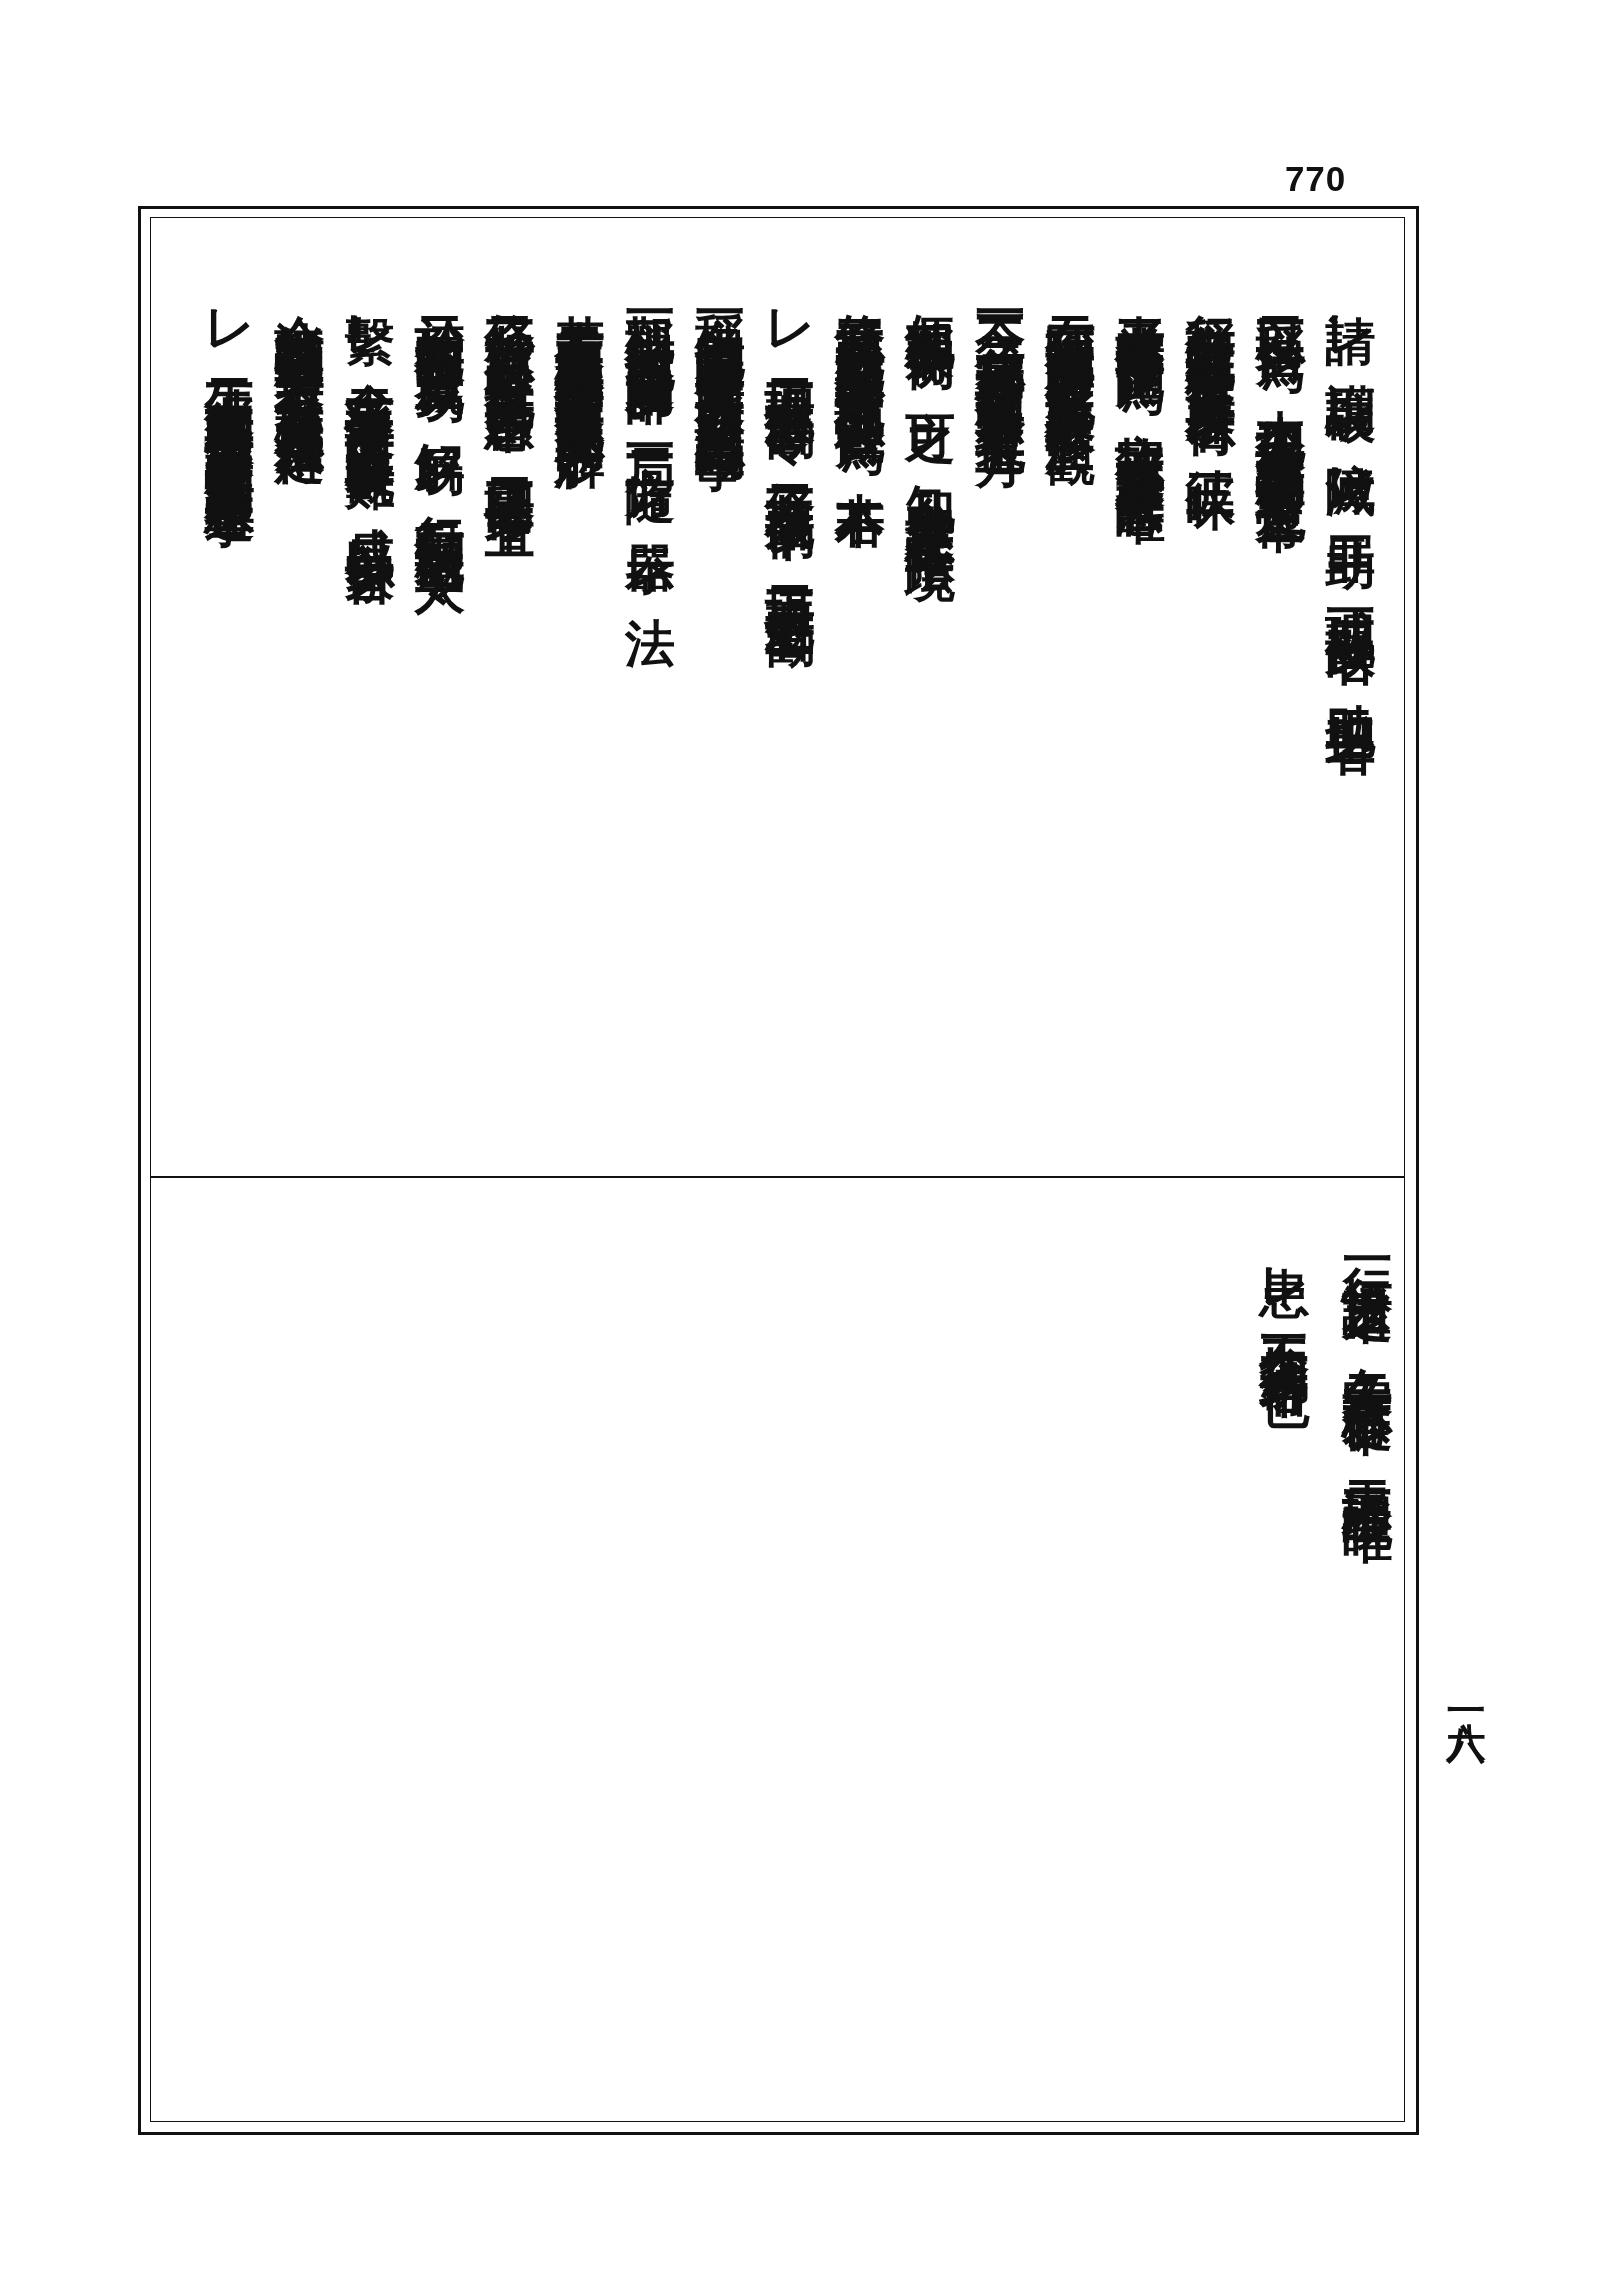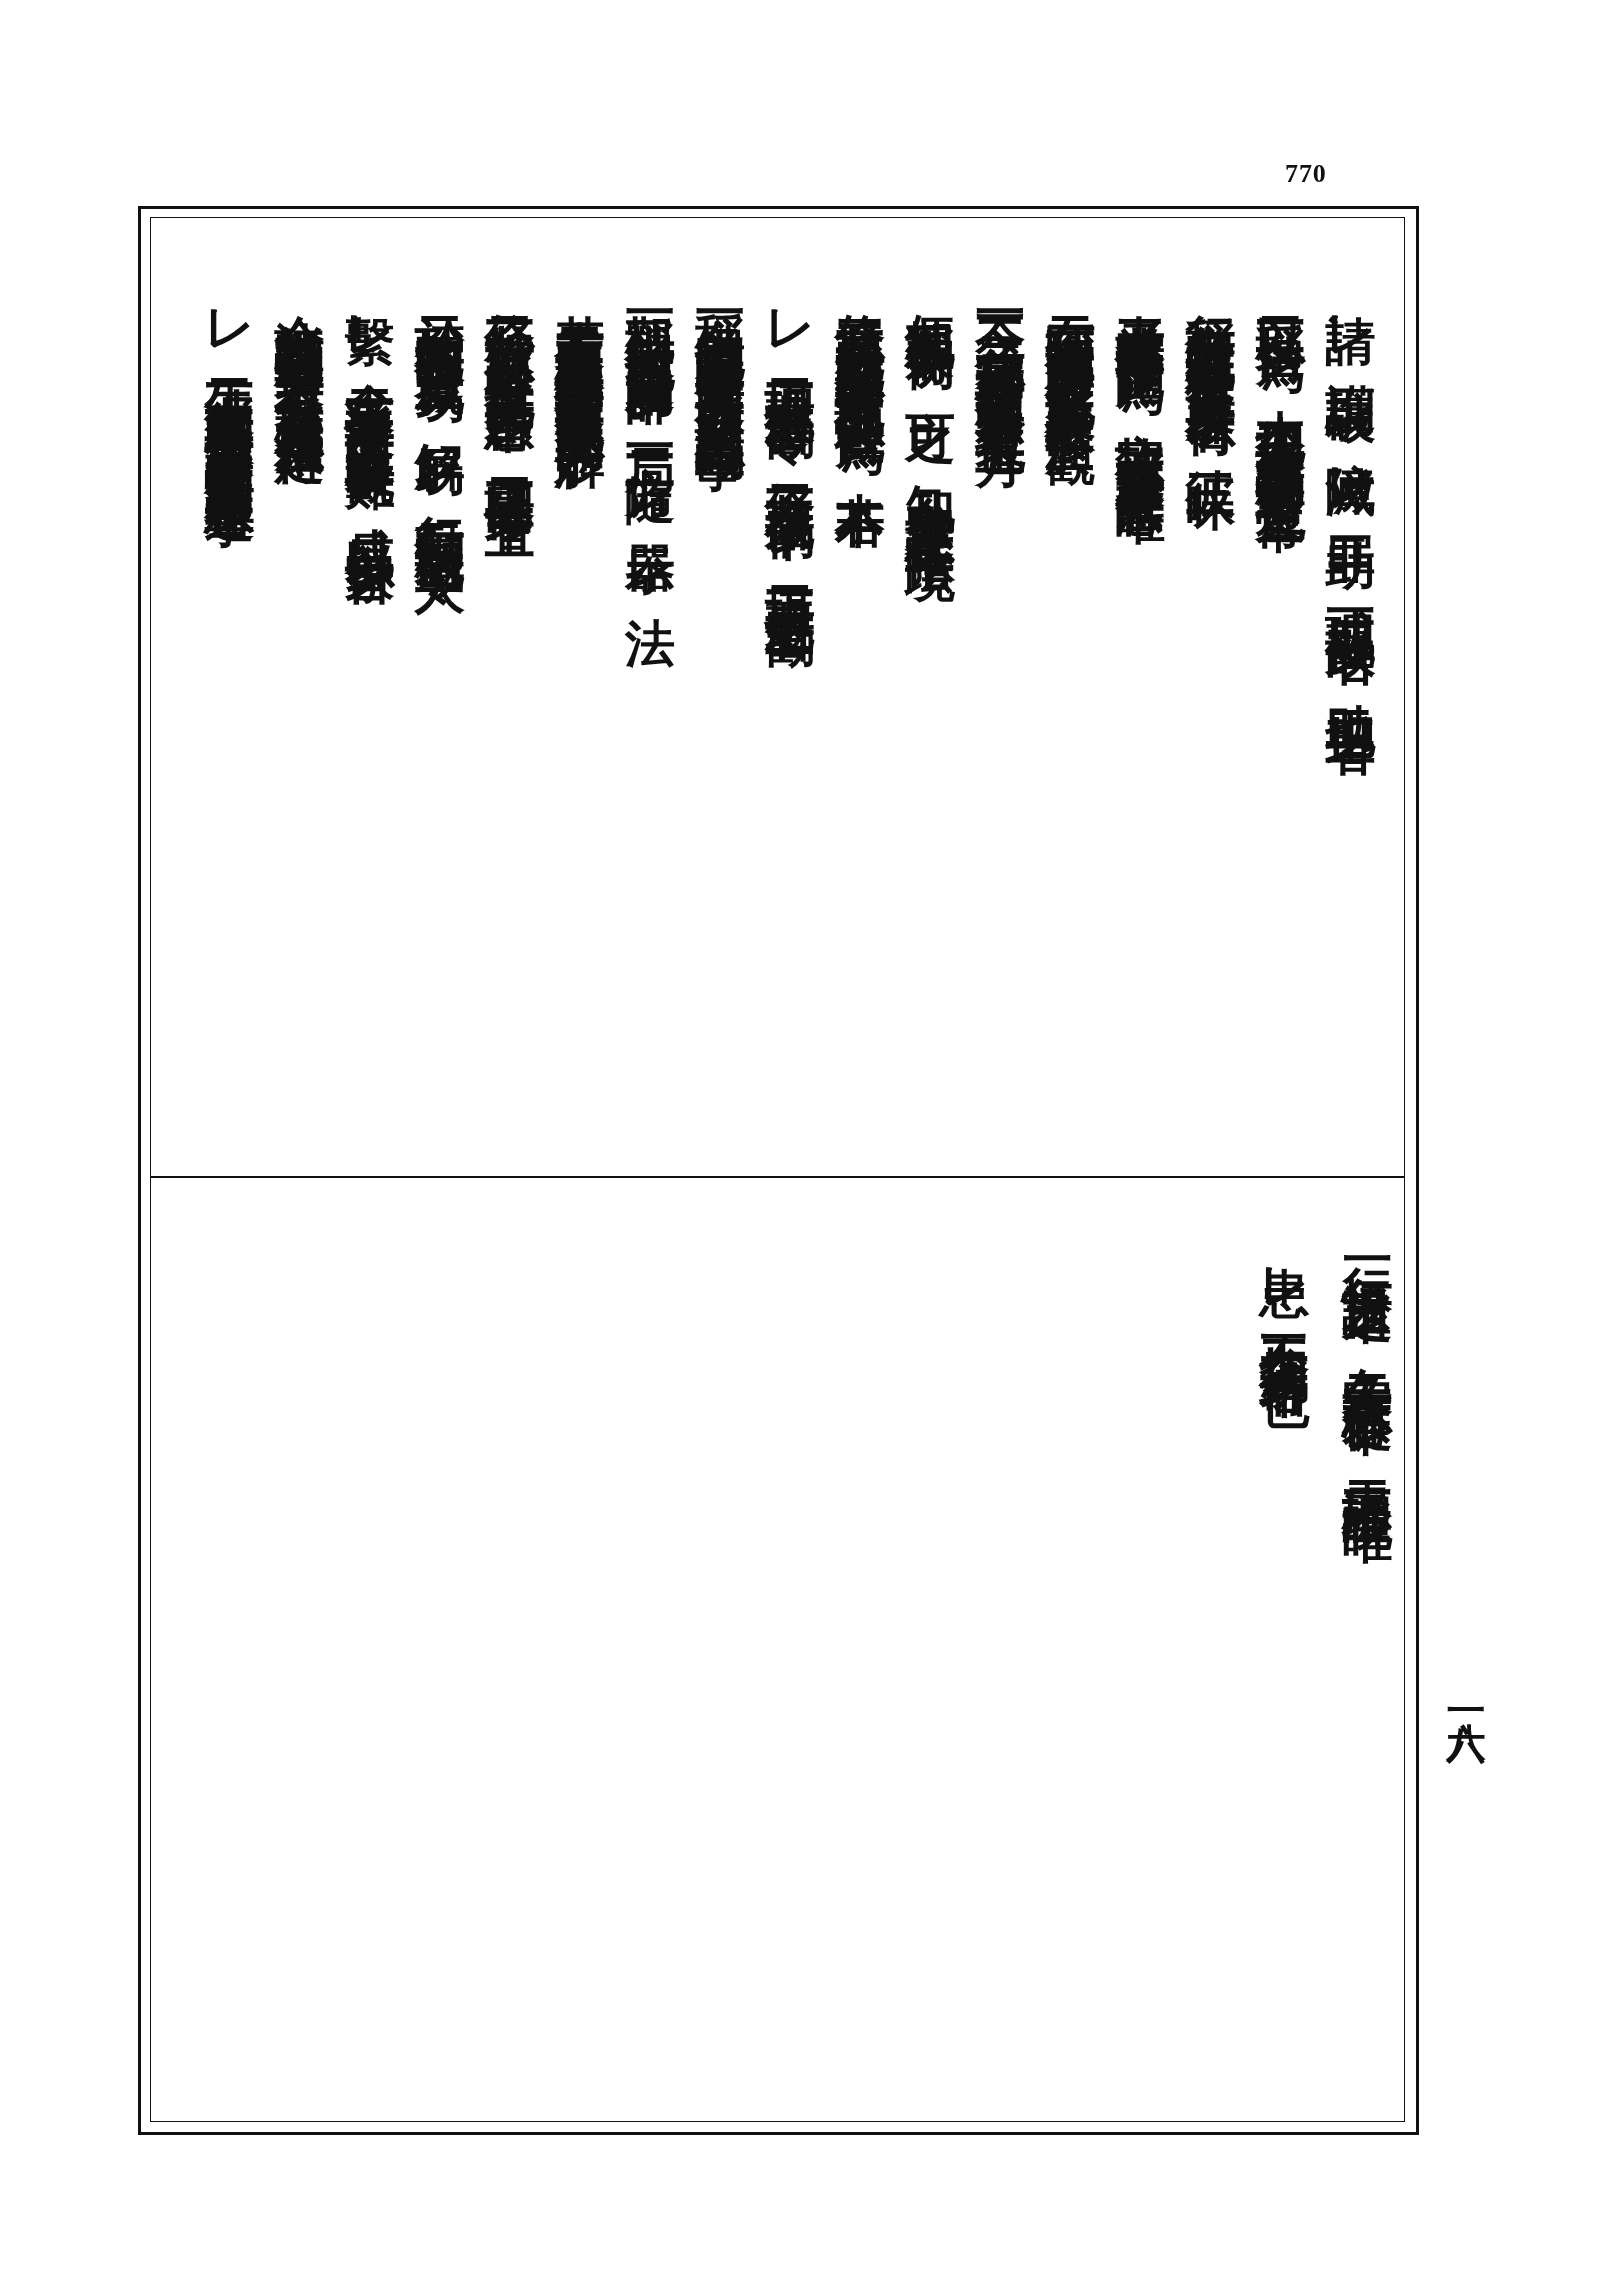--- a/index.html
+++ b/index.html
@@ -1,19 +1,19 @@
 <!DOCTYPE html>
 <html style="font-size:14.8px"><head>
 <meta charset="utf-8">
 <style>
   html, body { margin: 0; padding: 0; background: #ffffff; }
   body { width: 1613px; height: 2289px; position: relative; overflow: hidden;
          font-family: "DejaVu Serif", "Liberation Serif", serif; color: #111; }
-  .page-number { position: absolute; left: 1285px; top: 159px; font-size: 26px; font-weight: bold;
-                 font-family: Liberation Serif, serif; letter-spacing: 0.9px; }
+  .page-number { position: absolute; left: 1285px; top: 159px; font-size: 35px; font-weight: bold;
+                 font-family: Liberation Sans, sans-serif; letter-spacing: 0.9px; }
   .frame-outer { position: absolute; left: 138px; top: 206px; width: 1281px; height: 1929px;
                  border: 3.7px solid #111; box-sizing: border-box; }
   .frame-inner { position: absolute; left: 150px; top: 217px; width: 1255px; height: 1905px;
                  border: 1.8px solid #111; box-sizing: border-box; }
   .divider { position: absolute; left: 150px; top: 1176px; width: 1255px; height: 0;
              border-top: 2.8px solid #111; }
   .section { position: absolute; display: flex; flex-direction: row-reverse; }
   .top-section { left: 185px; top: 275px; width: 1191px; height: 886px; justify-content: space-between; }
   .bottom-section { left: 1227px; top: 1227px; width: 166px; height: 868px; }
   .col { writing-mode: vertical-rl; font-size: 50px; line-height: 1.0; letter-spacing: 5.5px;

